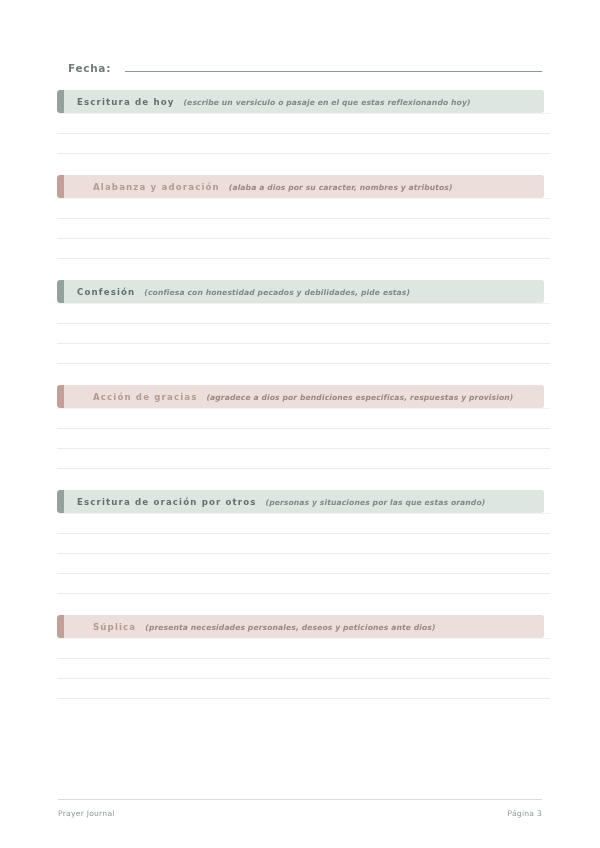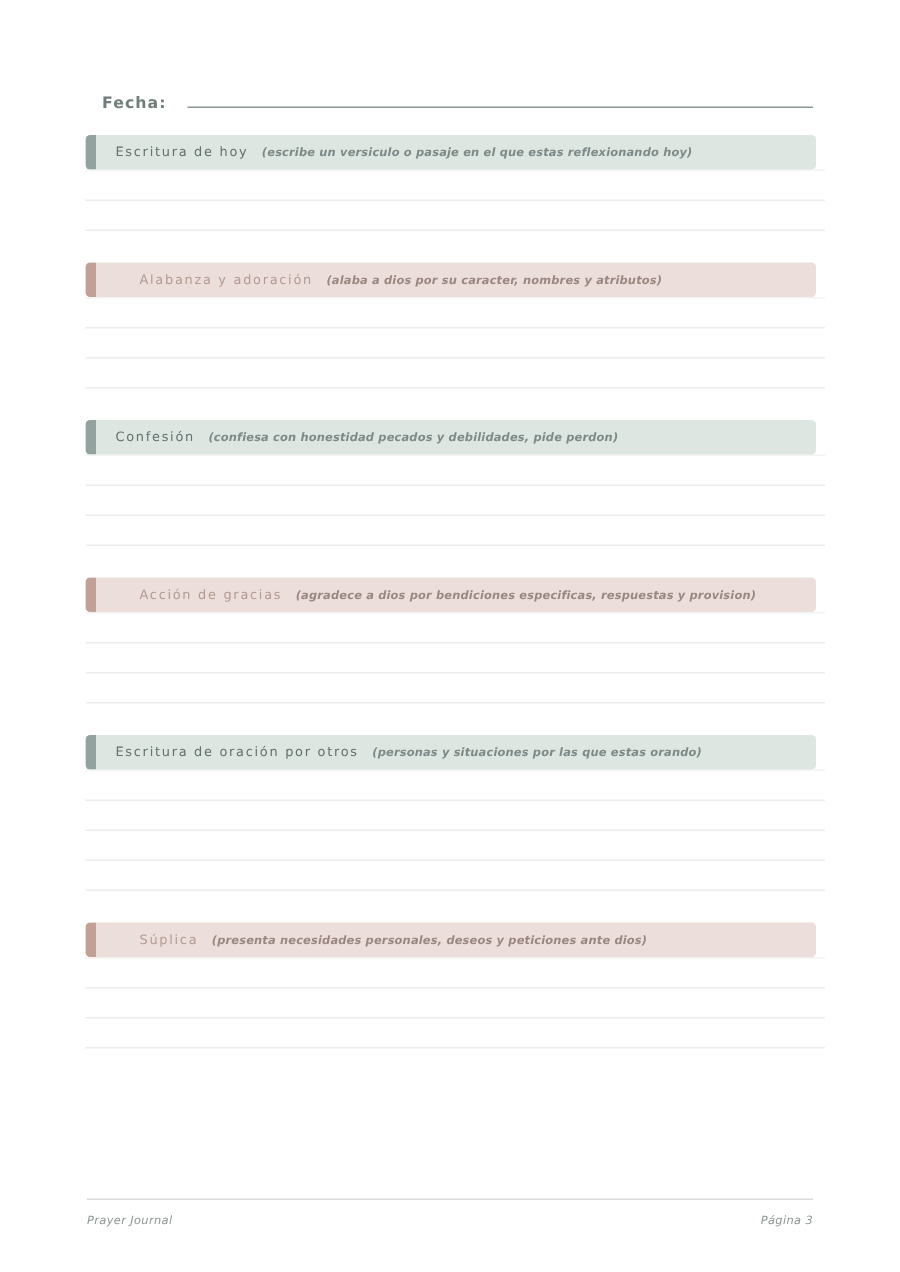--- a/index.html
+++ b/index.html
@@ -75,21 +75,21 @@
   }
   .band .titles {
     padding-left: 20px;
     display: flex;
     align-items: baseline;
     white-space: nowrap;
     overflow: hidden;
   }
   .sec-title {
     font-size: 8.6px;
-    font-weight: normal;
+    font-weight: bold;
     letter-spacing: 1.15px;
   }
   .sec-hint {
     font-size: 7.6px;
     font-style: italic;
     letter-spacing: 0.12px;
     margin-left: 9px;
     font-weight: bold;
   }
 
@@ -115,21 +115,20 @@
   }
   .rule:first-child { border-top: 1px solid #f2f2f2; }
   .gap { height: 21px; }
 
   
   .footer {
     position: absolute;
     left: 58px;
     right: 58px;
     bottom: 30px;
-    font-style: italic;
   }
   .footer-rule {
     border-top: 1px solid #d8dcdb;
   }
   .footer-row {
     margin-top: 9px;
     display: flex;
     justify-content: space-between;
     align-items: baseline;
     font-size: 7.6px;
@@ -175,21 +174,21 @@
           <div class="rule"></div>
           <div class="rule"></div>
         </div>
         <div class="gap"></div>
       </div>
       <div class="section theme-sage">
         <div class="band">
           <span class="accent"></span>
           <div class="titles">
             <span class="sec-title">Confesión</span>
-            <span class="sec-hint">(confiesa con honestidad pecados y debilidades, pide perdon)</span>
+            <span class="sec-hint">(confiesa con honestidad pecados y debilidades, pide estas)</span>
           </div>
         </div>
         <div class="lines">
           <div class="rule"></div>
           <div class="rule"></div>
           <div class="rule"></div>
         </div>
         <div class="gap"></div>
       </div>
       <div class="section theme-rose">

